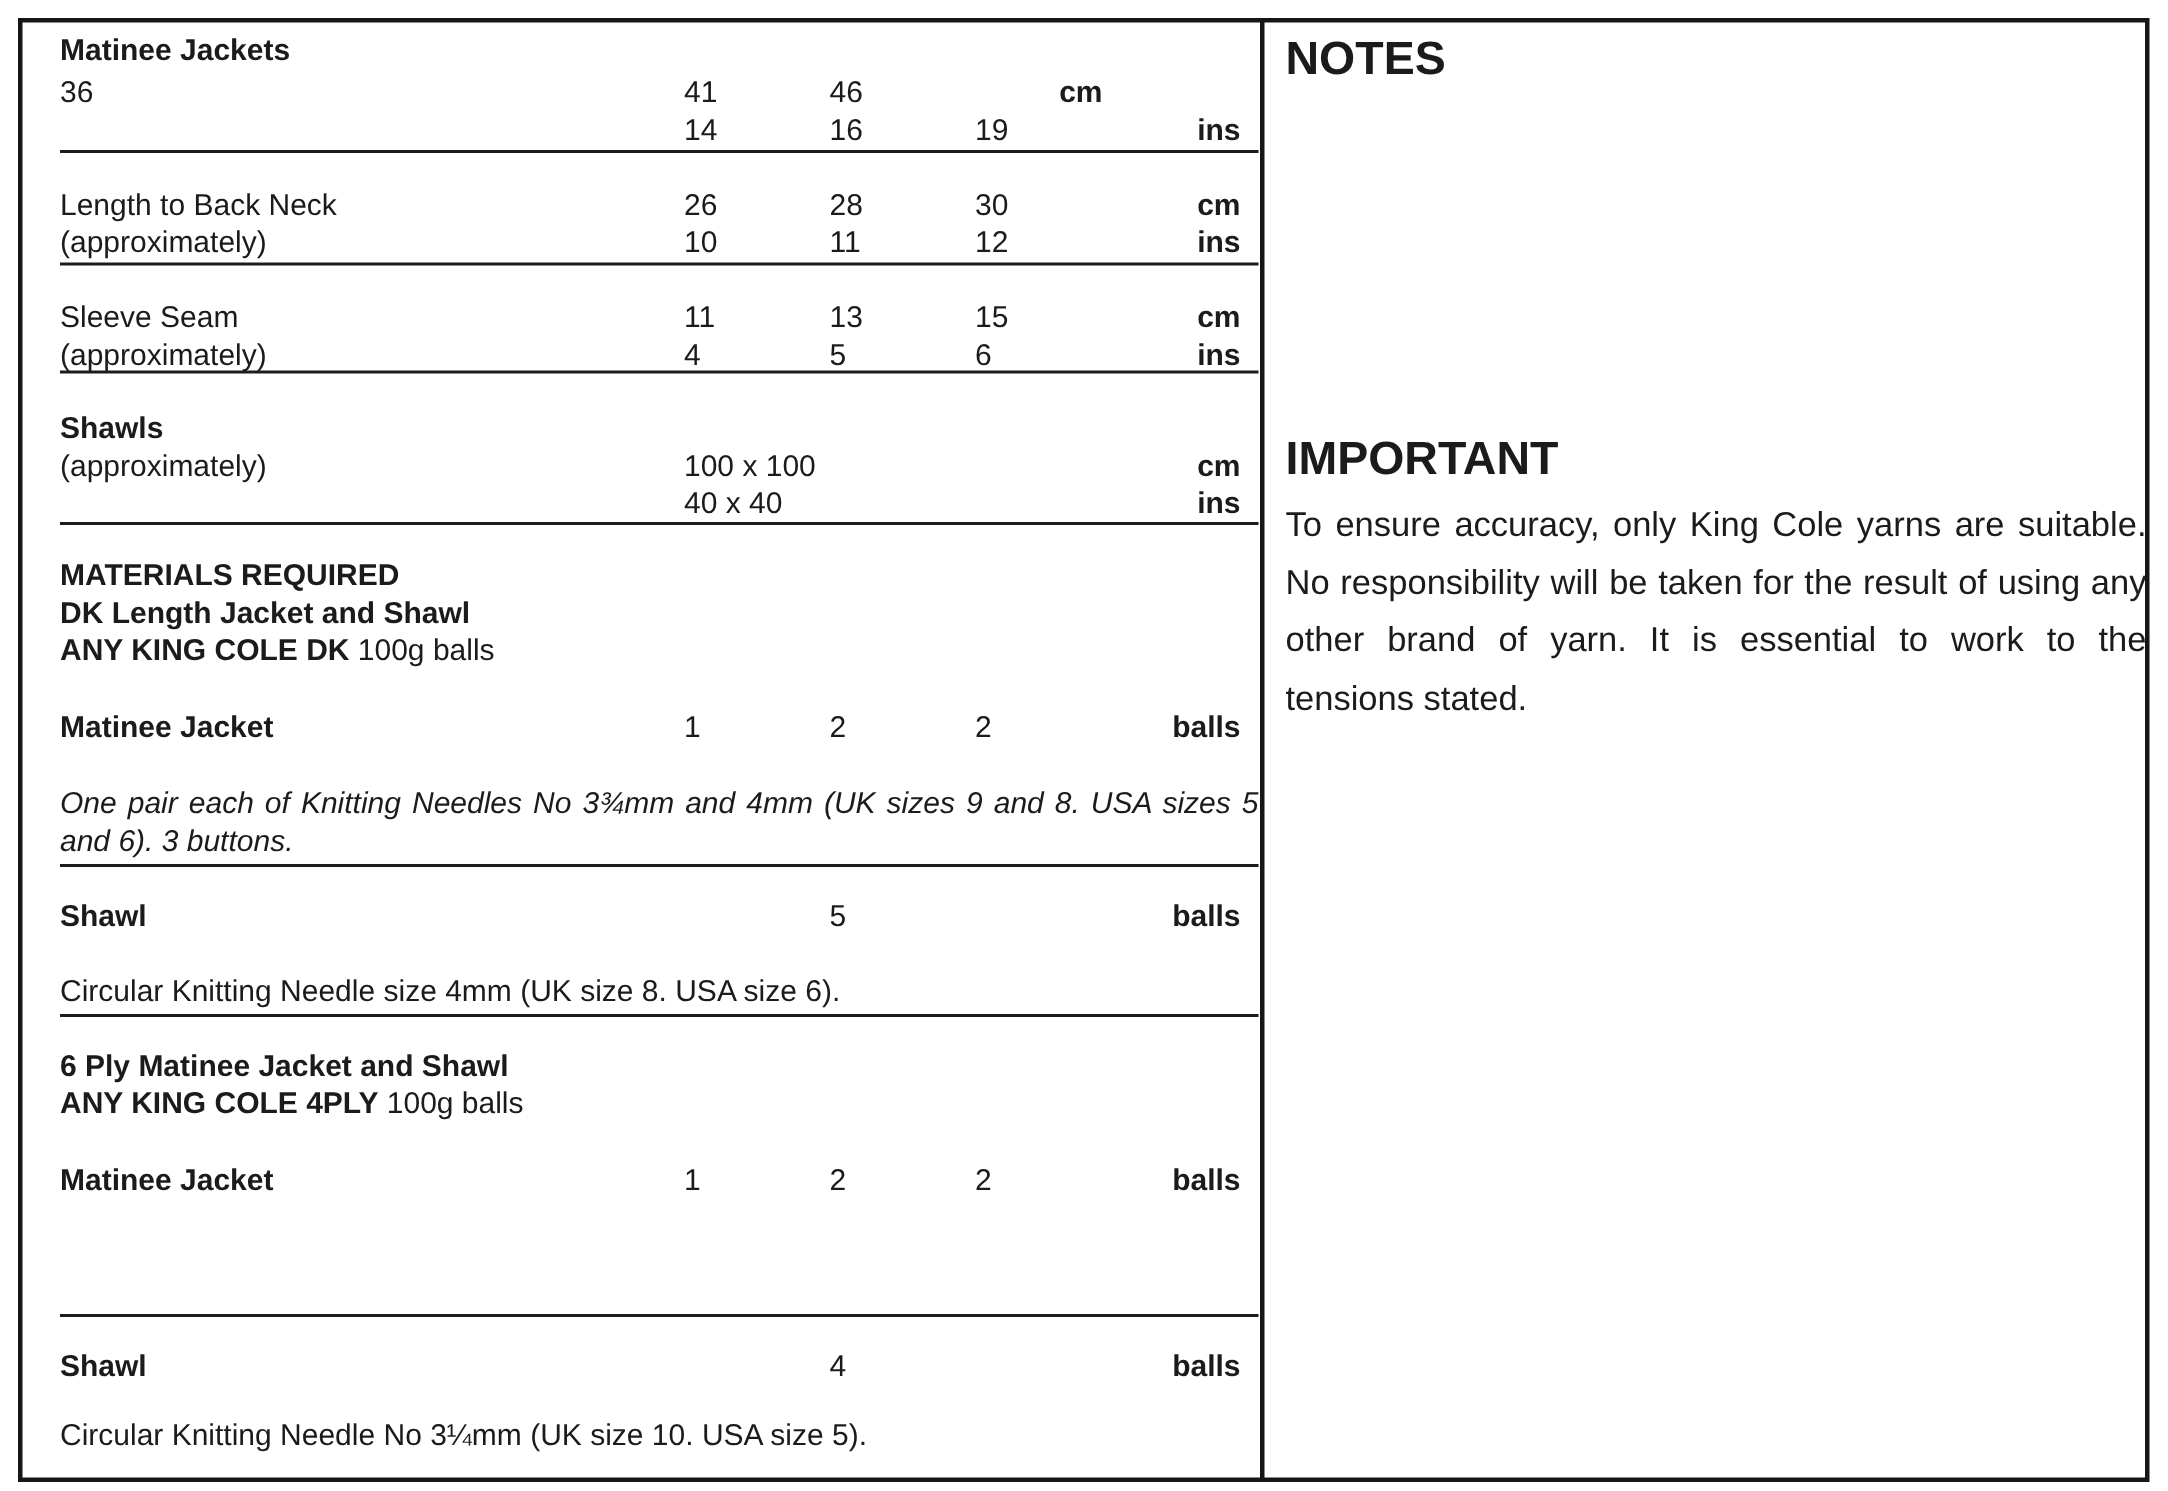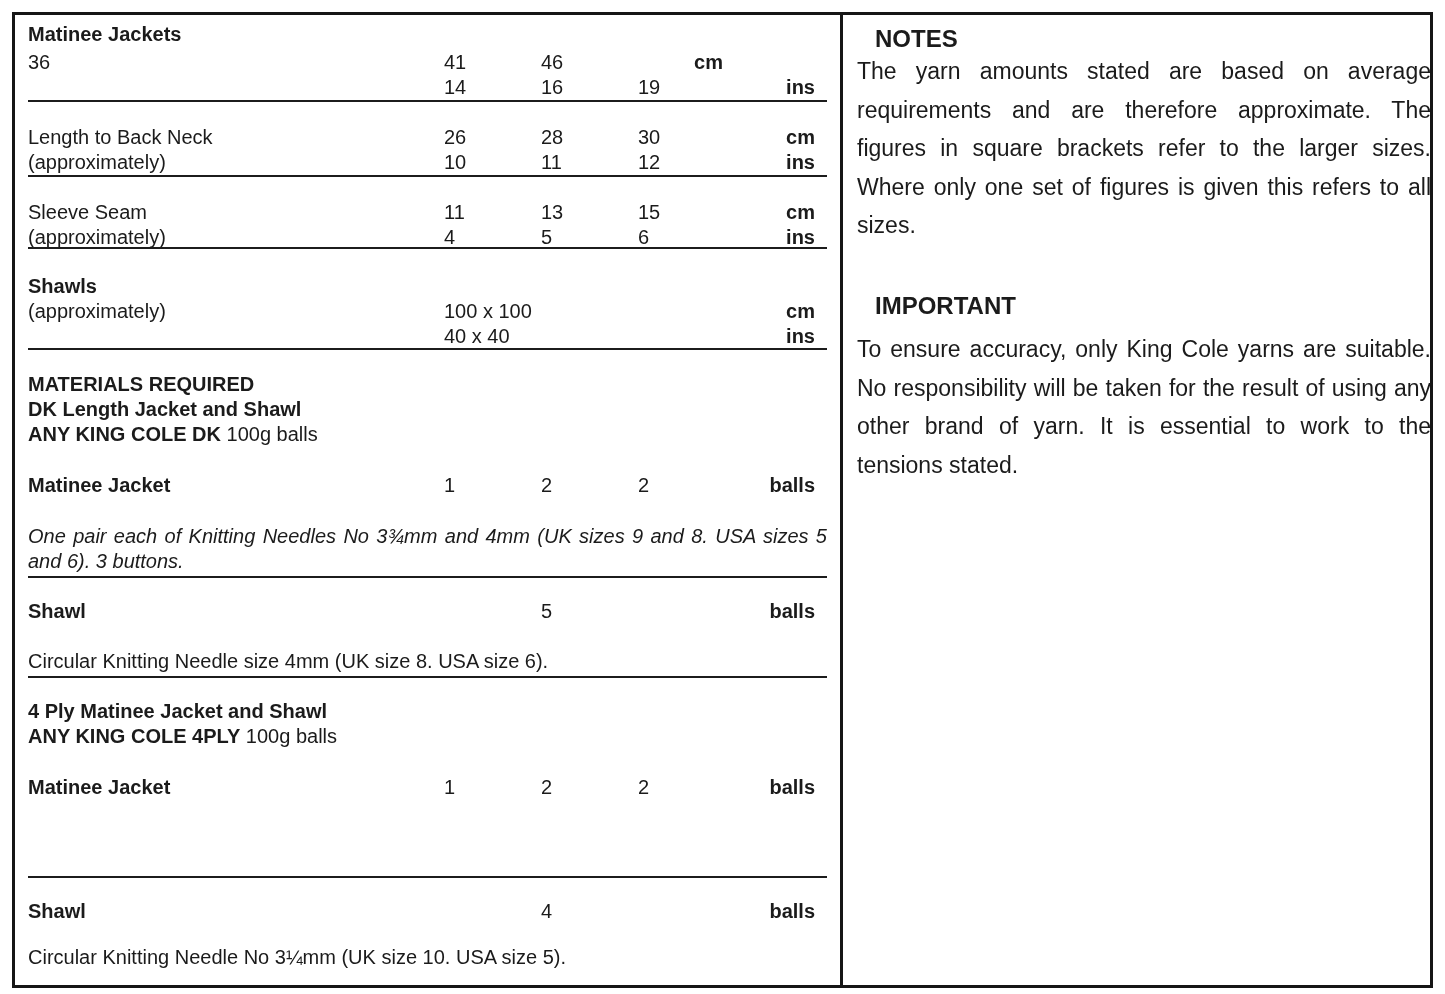--- a/index.html
+++ b/index.html
@@ -25,21 +25,21 @@
   .divider {
     position: absolute;
     left: 840px; top: 12px;
     width: 3px; height: 976px;
     background: #161616;
   }
 
   
   .left-col {
     position: absolute;
-    left: 28px; top: 0;
+    left: 40px; top: 0;
     width: 799px; height: 994px;
   }
   .abs {
     position: absolute;
     left: 0;
     font-size: 20px;
     line-height: 25px;
     white-space: nowrap;
   }
   .bold { font-weight: bold; }
@@ -72,25 +72,24 @@
 
   
   .right-col {
     position: absolute;
     left: 857px; top: 0;
     width: 574px; height: 994px;
   }
   .r-head {
     position: absolute;
     left: 0;
-    font-size: 24px;
+    font-size: 31px;
     font-weight: bold;
     line-height: 30px;
     white-space: nowrap;
-    margin-left: 18px;
   }
   .r-body {
     position: absolute;
     left: 0;
     width: 574px;
     font-size: 23px;
     line-height: 38.5px;
     text-align: justify;
   }
 </style>
@@ -182,21 +181,21 @@
     <div class="trow" style="top:599px">
       <span class="label bold">Shawl</span>
       <span class="num"></span>
       <span class="num">5</span>
       <span class="num"></span>
       <span class="unit">balls</span>
     </div>
     <div class="abs" style="top:649px">Circular Knitting Needle size 4mm (UK size 8. USA size 6).</div>
     <div class="hr" style="top:676px"></div>
 
-    <div class="abs bold" style="top:699px">4 Ply Matinee Jacket and Shawl</div>
+    <div class="abs bold" style="top:699px">6 Ply Matinee Jacket and Shawl</div>
     <div class="abs" style="top:724px"><span class="bold">ANY KING COLE 4PLY</span> <span>100g balls</span></div>
 
     <div class="trow" style="top:775px">
       <span class="label bold">Matinee Jacket</span>
       <span class="num">1</span>
       <span class="num">2</span>
       <span class="num">2</span>
       <span class="unit">balls</span>
     </div>
     <div class="hr" style="top:876px"></div>
@@ -206,17 +205,16 @@
       <span class="num"></span>
       <span class="num">4</span>
       <span class="num"></span>
       <span class="unit">balls</span>
     </div>
     <div class="abs" style="top:945px">Circular Knitting Needle No 3¼mm (UK size 10. USA size 5).</div>
   </div>
 
   <div class="right-col">
     <div class="r-head" style="top:24px">NOTES</div>
-    <div class="r-body" style="top:52px">The yarn amounts stated are based on average requirements and are therefore approximate. The figures in square brackets refer to the larger sizes. Where only one set of figures is given this refers to all sizes.</div>
     <div class="r-head" style="top:291px">IMPORTANT</div>
     <div class="r-body" style="top:330px">To ensure accuracy, only King Cole yarns are suitable. No responsibility will be taken for the result of using any other brand of yarn. It is essential to work to the tensions stated.</div>
   </div>
 </div>
 
 </body></html>

